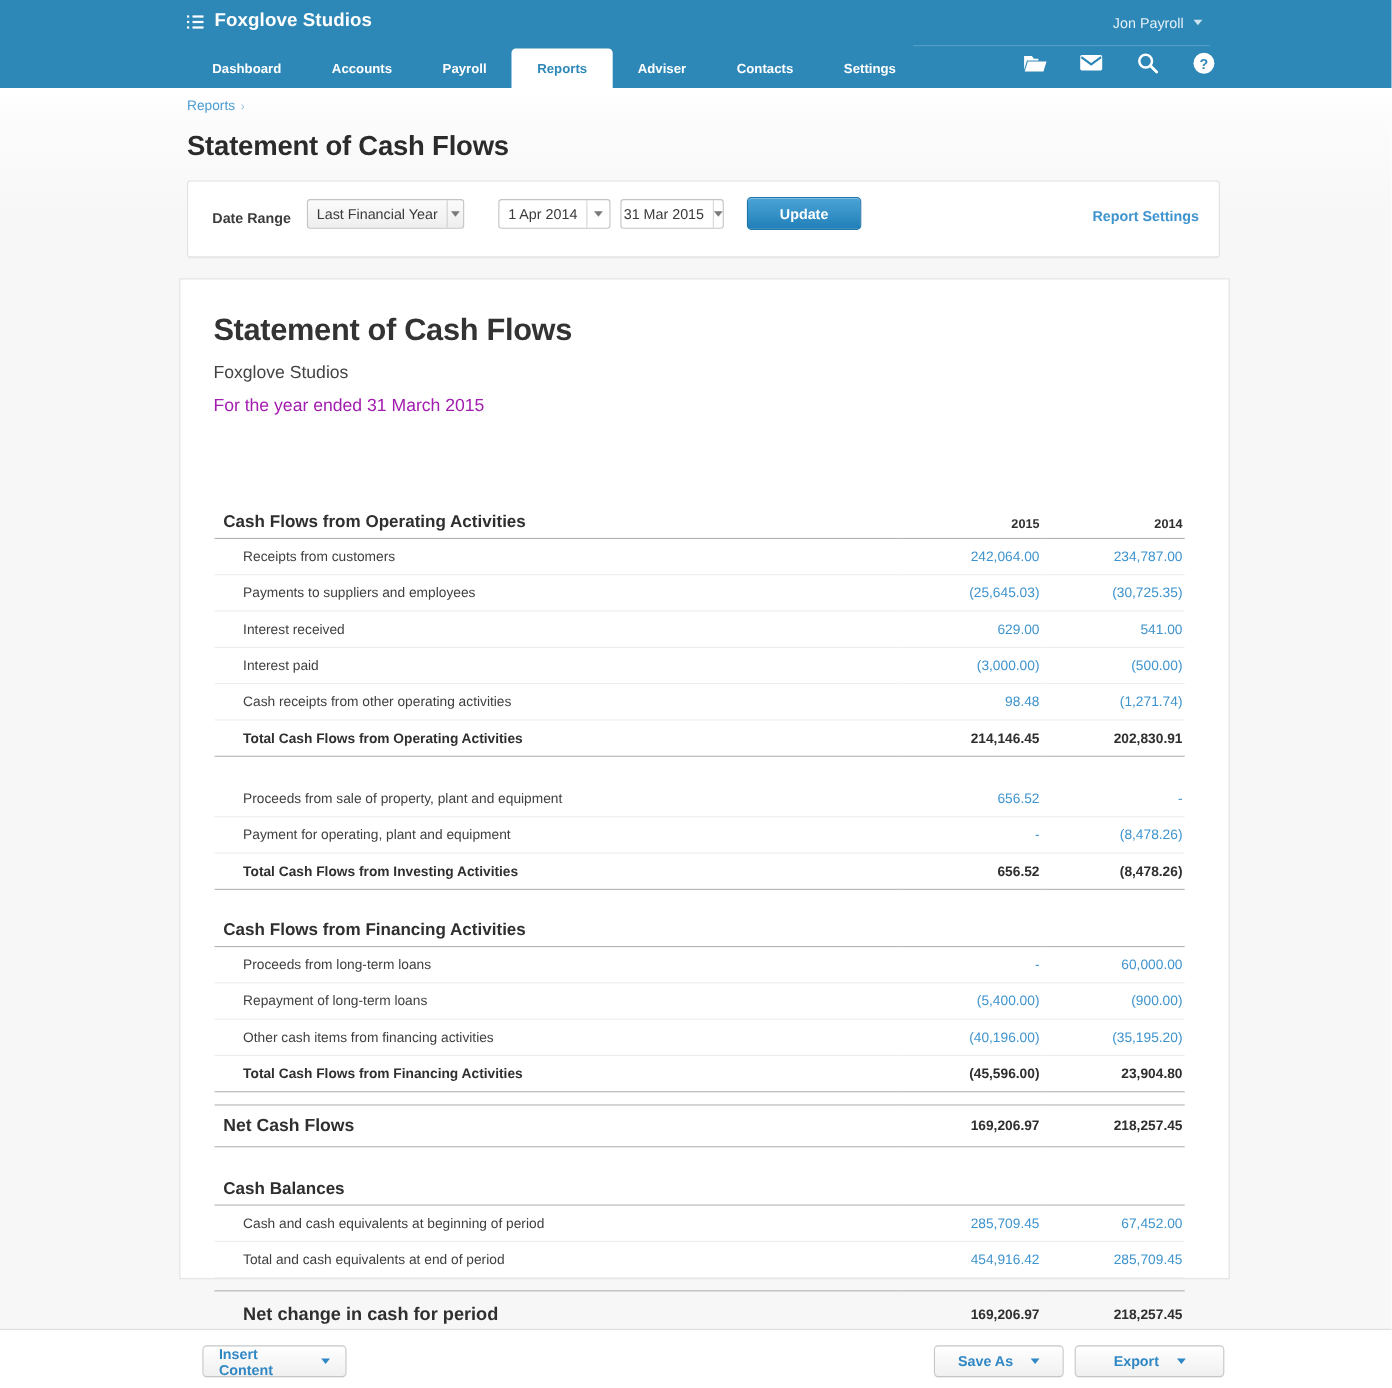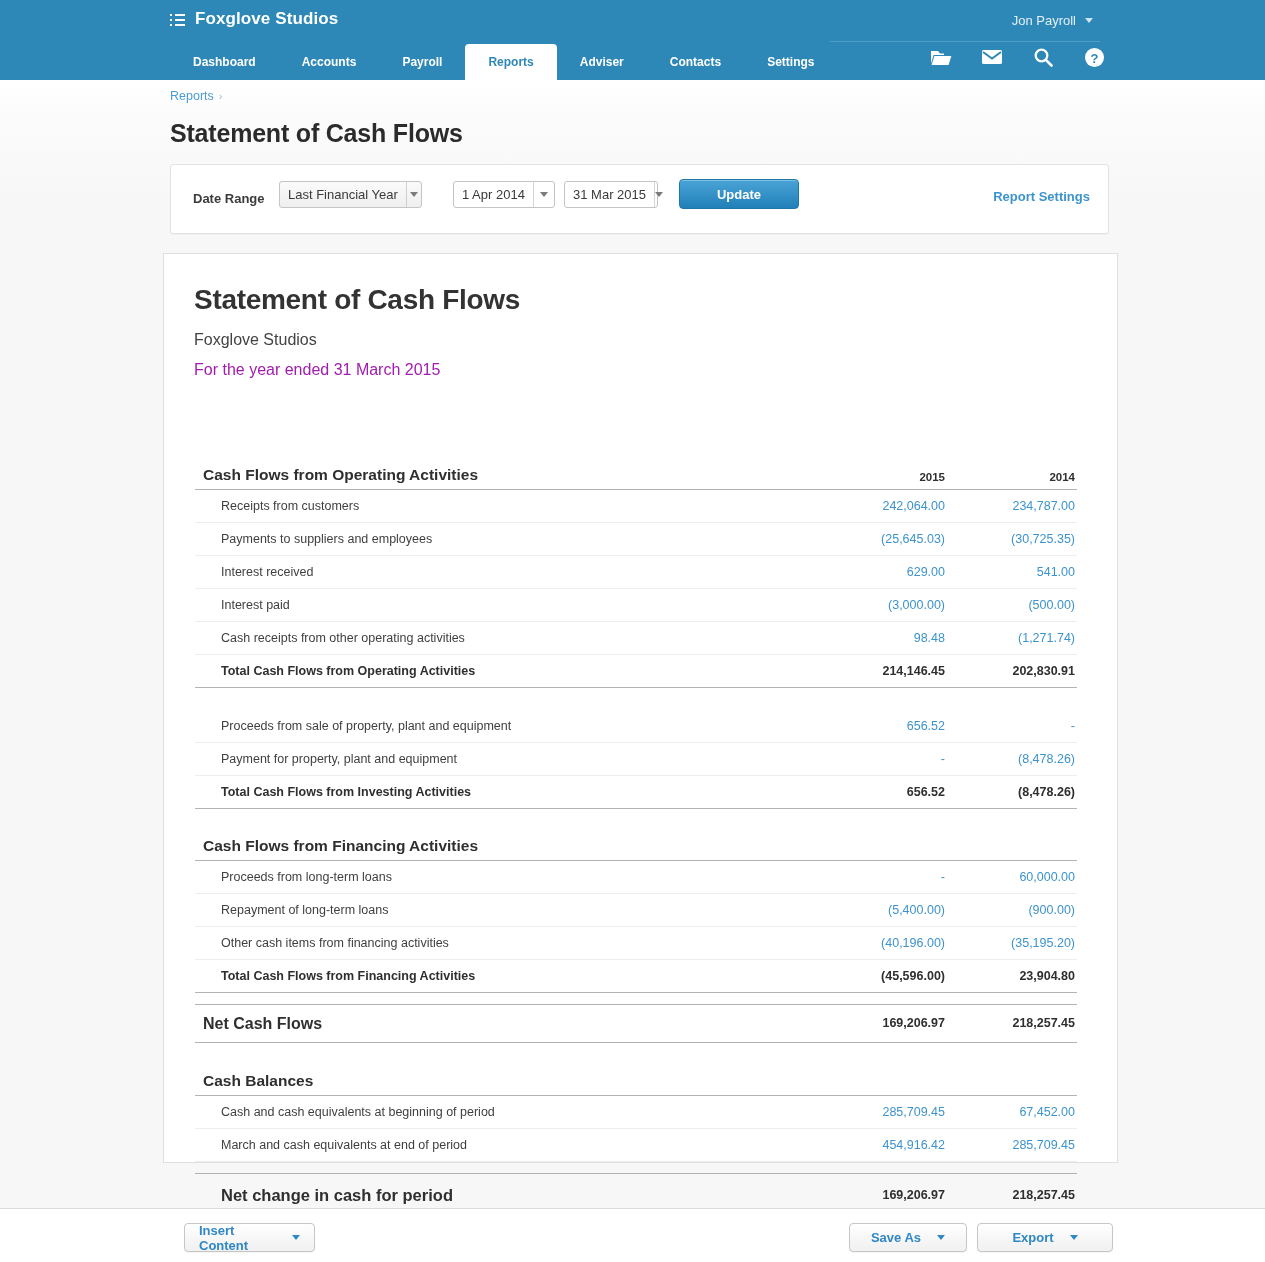--- a/index.html
+++ b/index.html
@@ -103,24 +103,24 @@
   .sel .val { padding: 0 8px; display: flex; align-items: center; white-space: nowrap; }
   .sel .arw {
     width: 24px; display: flex; align-items: center; justify-content: center;
     border-left: 1px solid #d5d5d5;
   }
   .sel.grey .arw { border-left: 1px solid #cfcfcf; }
   .arwglyph { width: 0; height: 0; border-left: 4px solid transparent; border-right: 4px solid transparent; border-top: 5px solid #7a7a7a; }
 
   #dr-range { left: 108px; width: 143px; }
   #dr-from  { left: 282px; width: 102px; }
-  #dr-to    { left: 393px; width: 94px; }
+  #dr-to    { left: 393px; width: 94px; justify-content: flex-end; }
 
   .updatebtn {
-    position: absolute; left: 508px; top: 14px; width: 120px; height: 30px;
+    position: absolute; left: 508px; top: 14px; width: 104px; height: 30px;
     background: linear-gradient(#4aa3d6,#2180b8);
     border: 1px solid #1f76a9; border-radius: 4px;
     color: #ffffff; font-size: 13px; font-weight: bold;
     display: flex; align-items: center; justify-content: center;
     cursor: pointer;
     box-shadow: inset 0 1px 0 rgba(255,255,255,0.3);
   }
   .reportsettings {
     position: absolute; right: 18px; top: 24px;
     font-size: 13px; font-weight: bold; color: #3d93cd; cursor: pointer;
@@ -376,21 +376,21 @@
       <tr class="spacer">
           <td colspan="3"></td>
         </tr>
 
       <tr class="item">
         <td>Proceeds from sale of property, plant and equipment</td>
         <td class="num">656.52</td>
         <td class="num">-</td>
       </tr>
       <tr class="item">
-        <td>Payment for property, plant and equipment</td>
+        <td>Payment for operating, plant and equipment</td>
         <td class="num">-</td>
         <td class="num">(8,478.26)</td>
       </tr>
       <tr class="total">
         <td>Total Cash Flows from Investing Activities</td>
         <td class="num">656.52</td>
         <td class="num">(8,478.26)</td>
       </tr>
 
       <tr class="spacer">
@@ -441,21 +441,21 @@
         <td>Cash Balances</td>
         <td class="num"></td>
         <td class="num"></td>
       </tr>
       <tr class="item">
         <td>Cash and cash equivalents at beginning of period</td>
         <td class="num">285,709.45</td>
         <td class="num">67,452.00</td>
       </tr>
       <tr class="item">
-        <td>March and cash equivalents at end of period</td>
+        <td>Total and cash equivalents at end of period</td>
         <td class="num">454,916.42</td>
         <td class="num">285,709.45</td>
       </tr>
 
       <tr class="spacer-sm">
           <td colspan="3"></td>
         </tr>
 
       <tr class="grand">
         <td>Net change in cash for period</td>

